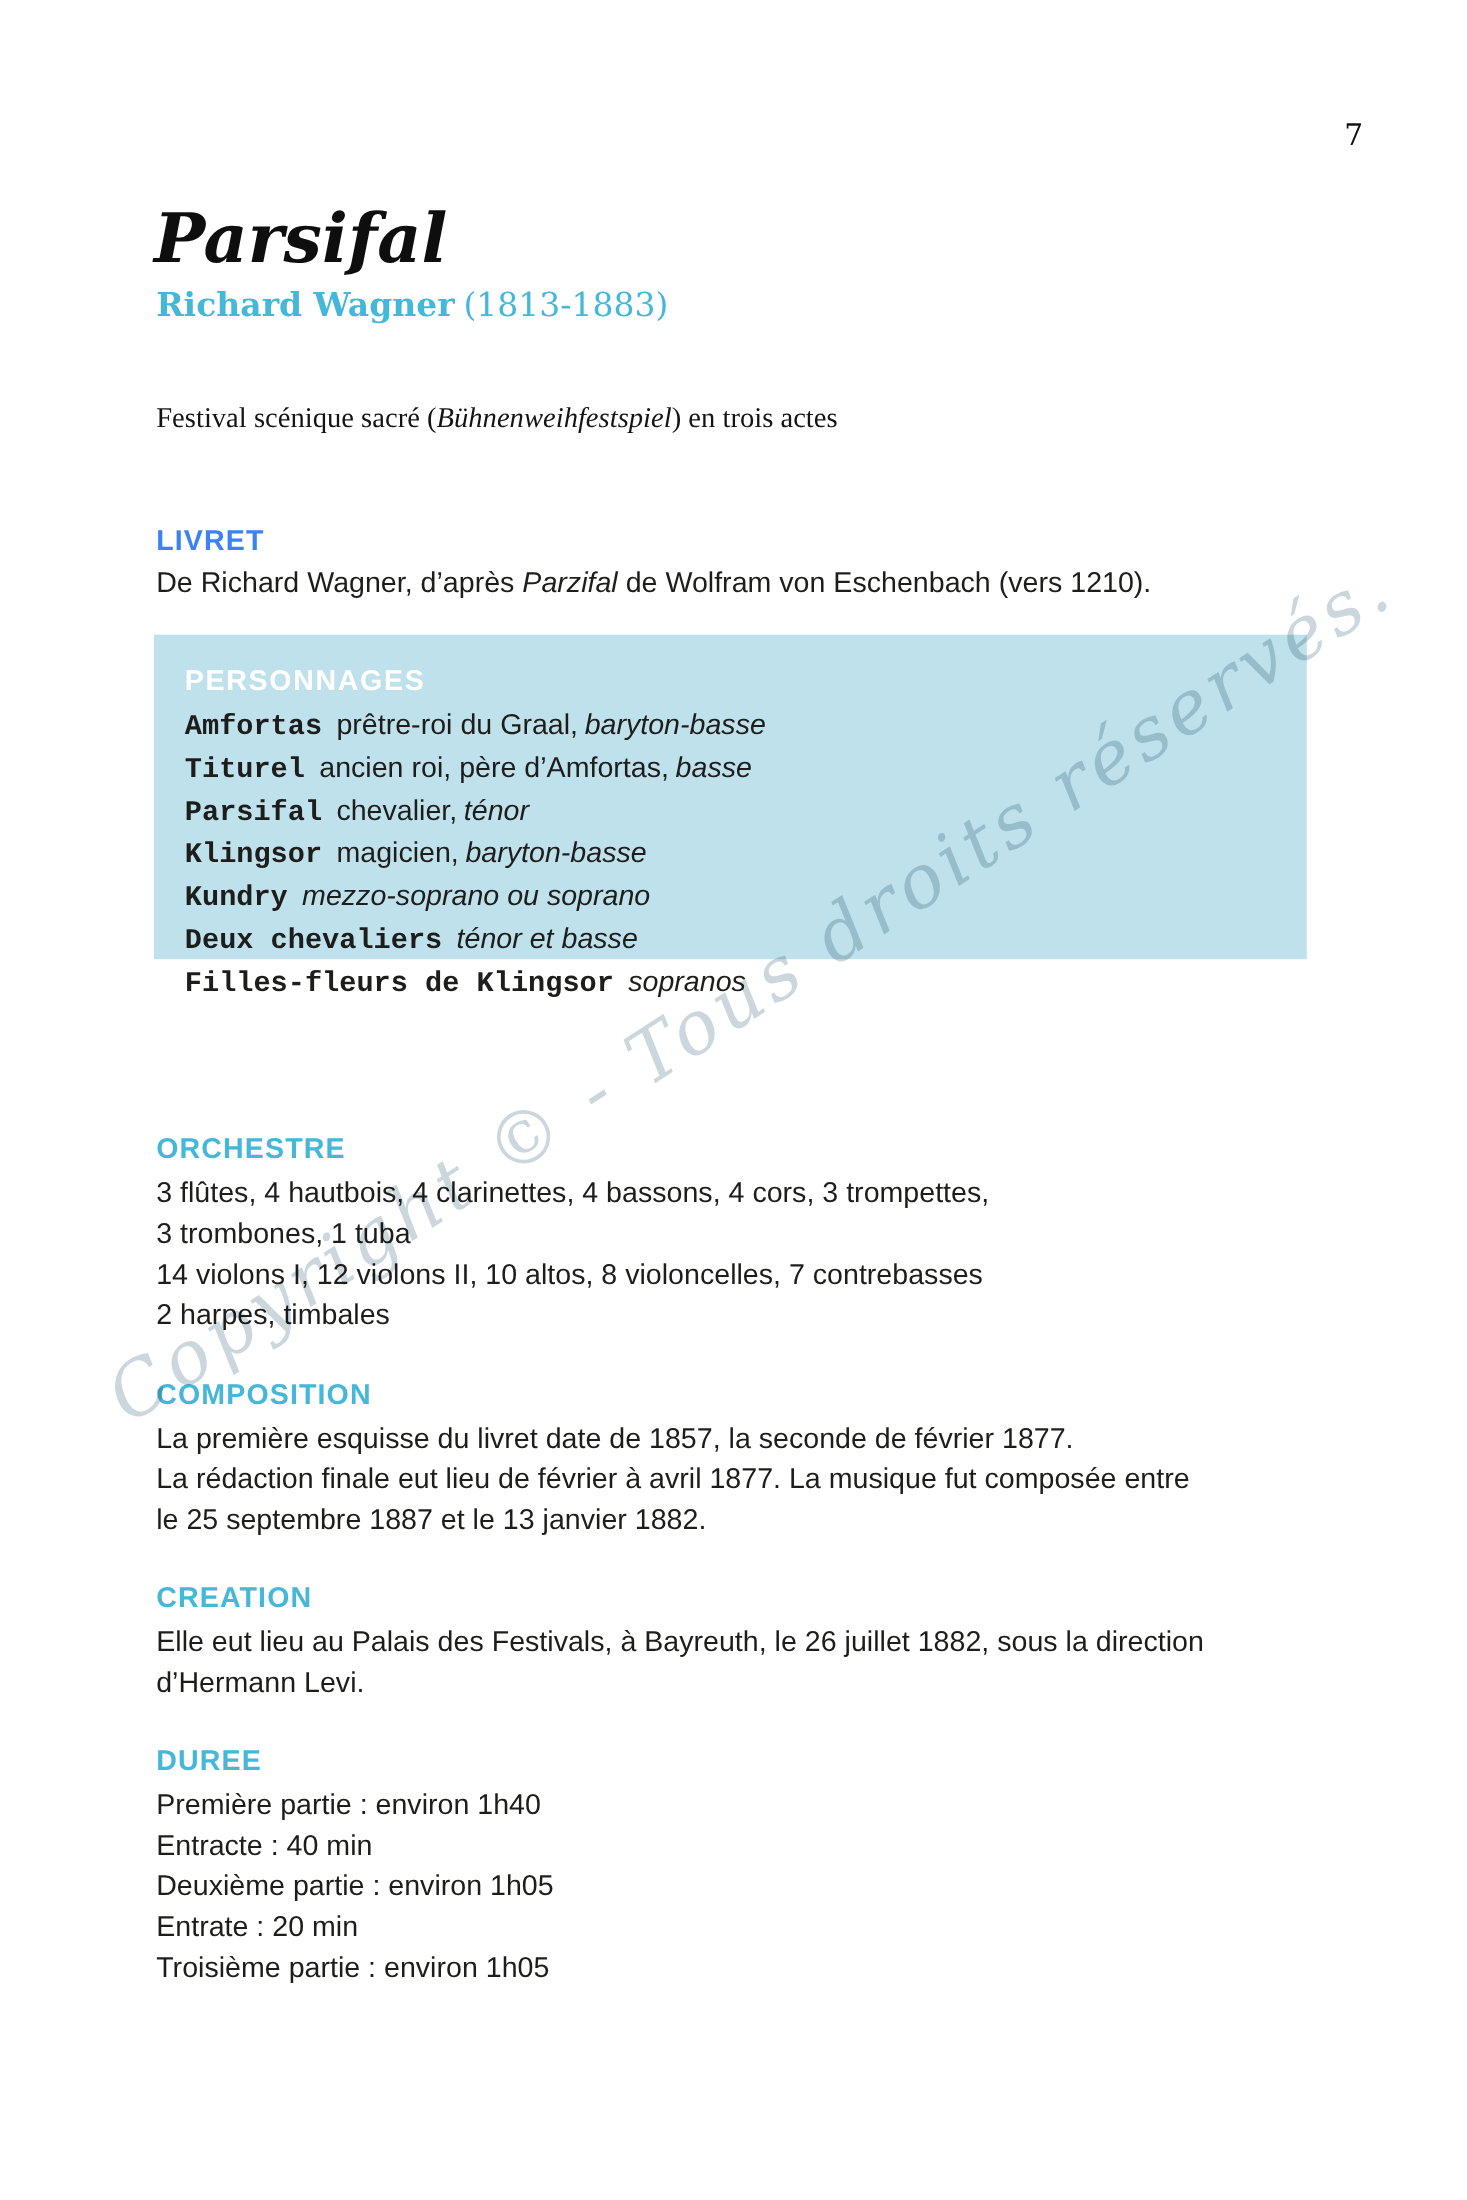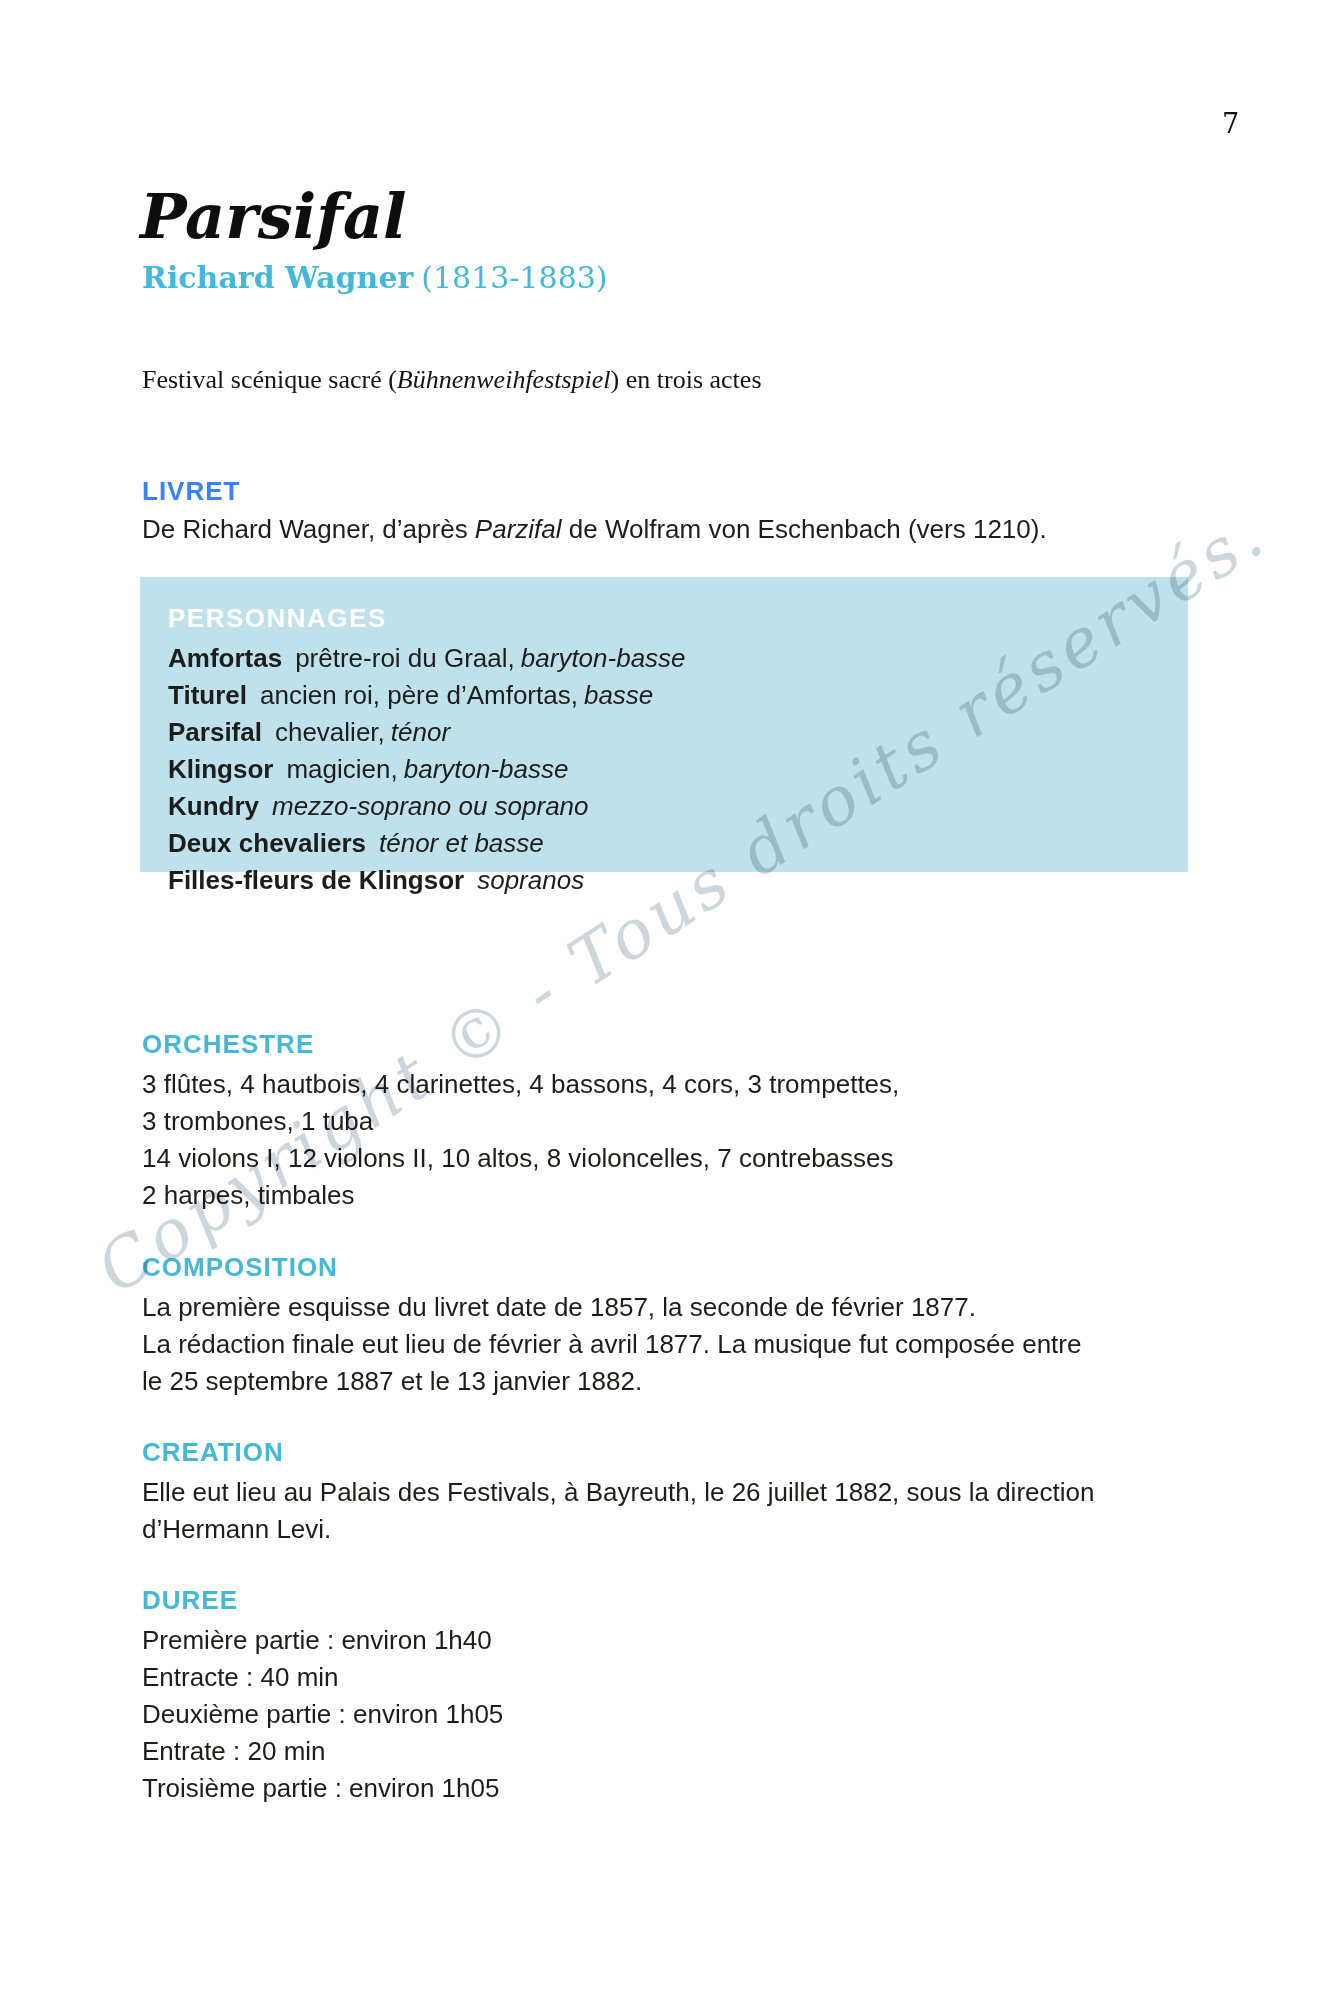--- a/index.html
+++ b/index.html
@@ -39,21 +39,21 @@
     position:absolute;left:140px;top:577px;width:1048px;height:295px;
   }
   .box-heading{
     position:absolute;top:28px;left:28px;color:#ffffff;font-weight:700;
     font-size:26px;letter-spacing:1.5px;line-height:26px;
   }
   .person-list{
     position:absolute;top:63px;left:28px;font-size:26px;line-height:37px;
   }
   .person-row{white-space:nowrap;}
-  .person-row .pname{font-weight:700;margin-right:13px;}
+  .person-row .pname{font-weight:700;margin-right:13px;font-family:Liberation Mono, monospace;}
   .person-row .pdesc{margin-right:6px;}
   .person-row .pvoice{font-style:italic;}
   .watermark{
     position:absolute;left:105px;top:1243px;z-index:3;
     transform:rotate(-33deg);transform-origin:0 50%;
     font-family:"DejaVu Serif",serif;font-style:italic;
     font-size:67px;line-height:67px;letter-spacing:5px;
     color:rgba(70,110,130,0.28);white-space:nowrap;
     pointer-events:none;mix-blend-mode:multiply;
   }

